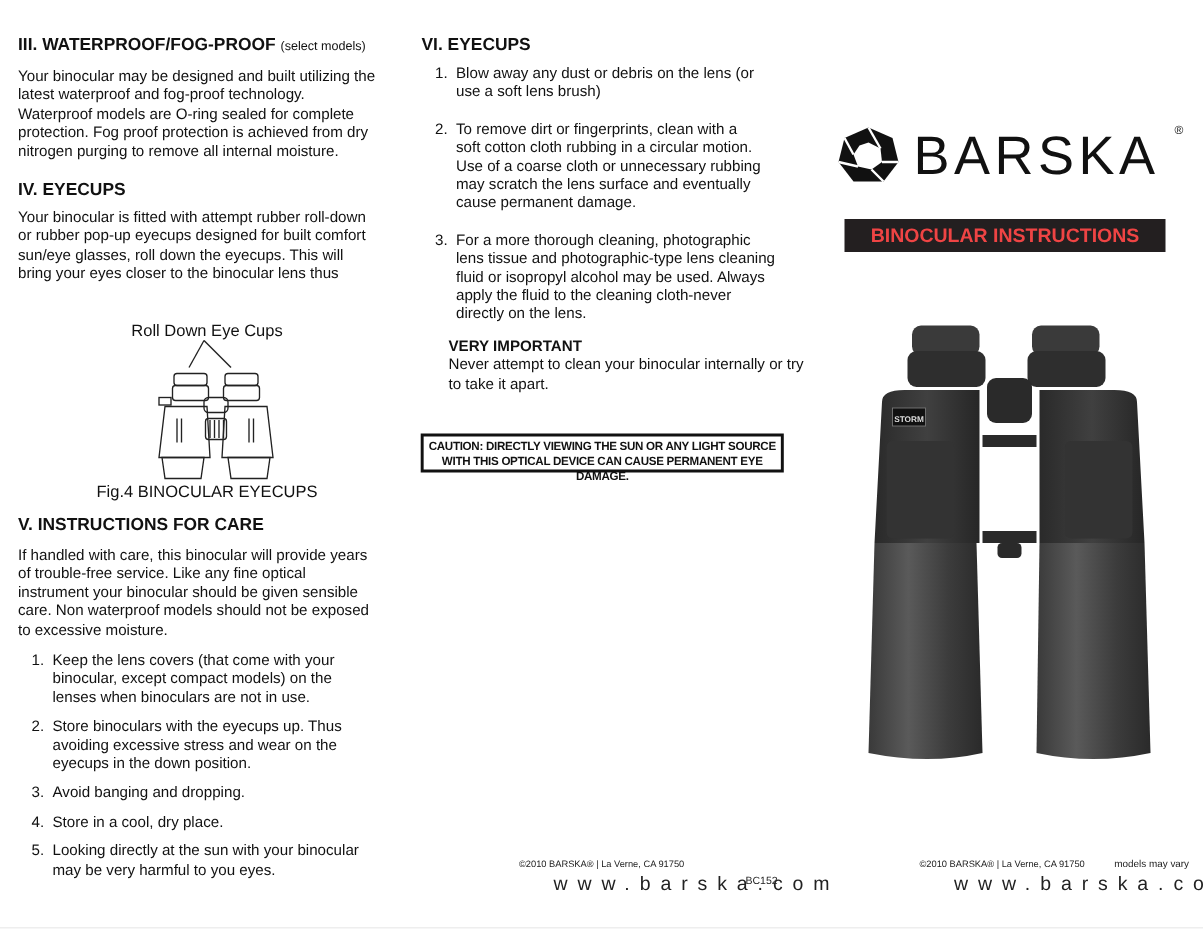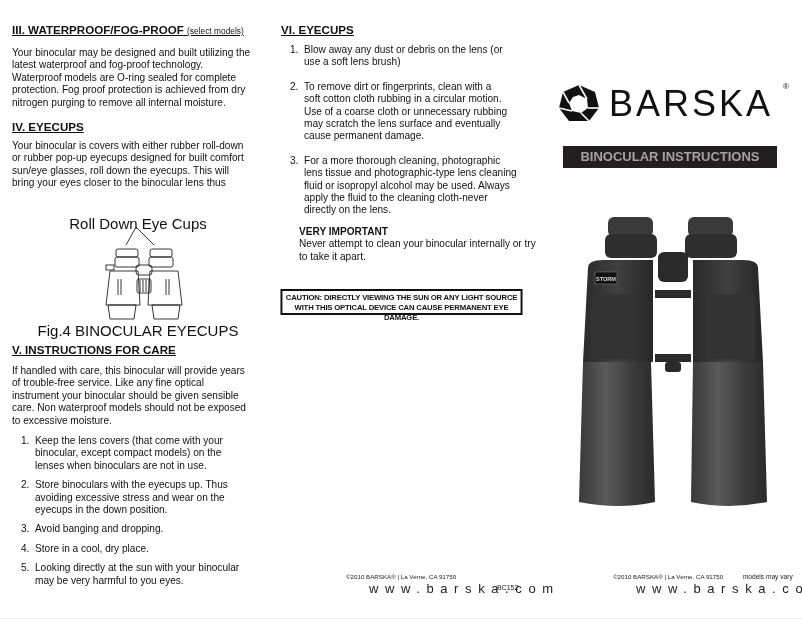--- a/index.html
+++ b/index.html
@@ -4,45 +4,45 @@
   <style>
     html, body { margin: 0; padding: 0; }
     body {
       width: 802px; height: 620px; background: #ffffff; position: relative; overflow: hidden;
       font-family: "Liberation Sans", sans-serif; color: #111;
     }
     .col { position: absolute; top: 0; }
     .col-left { left: 12px; width: 255px; }
     .col-mid { left: 281px; width: 255px; }
 
-    .h-section { font-weight: bold; font-size: 11.6px; margin: 0; line-height: 14px; text-decoration: underline; }
+    .h-section { font-weight: bold; font-size: 11.6px; margin: 0; line-height: 14px; }
     .h-note { font-weight: normal; font-size: 8.4px; }
     .para { font-size: 10.1px; line-height: 12.4px; margin: 0; }
     ol.steps { margin: 0; padding: 0; list-style: none; }
     ol.steps li { font-size: 10.1px; line-height: 12.4px; position: relative; padding-left: 23px; }
     ol.steps li .num { position: absolute; left: 9px; top: 0; }
 
     .abs { position: absolute; }
-    .fig-label { font-size: 15px; text-align: center; width: 100%; }
+    .fig-label { font-size: 11px; text-align: center; width: 100%; }
 
     .caution {
       position: absolute; left: 278px; top: 289px; width: 247px; height: 26px;
       border: 2px solid #111; box-sizing: border-box;
       font-family: "Liberation Sans", sans-serif; font-weight: bold; font-size: 7.9px;
       line-height: 10px; text-align: center; padding-top: 2px; letter-spacing: -0.2px;
       transform: scaleX(0.98);
     }
 
     .logo { position: absolute; left: 557px; top: 84px; display: flex; align-items: center; }
     .logo-word { font-size: 36px; letter-spacing: 3px; font-weight: normal; line-height: 40px; margin-left: 8px; }
     .logo-reg { position: absolute; left: 226px; top: -2px; font-size: 8px; }
 
     .banner {
       position: absolute; left: 563px; top: 146px; width: 214px; height: 22px;
-      background: #231f20; color: #a3a3a3; font-weight: bold; font-size: 13px;
+      background: #231f20; color: #ef4444; font-weight: bold; font-size: 13px;
       text-align: center; line-height: 22px;
     }
 
     .footer-copy { font-size: 6.2px; color: #222; }
     .footer-web { font-size: 13px; font-weight: normal; letter-spacing: 6.6px; color: #222; text-align: center; }
     .code { font-size: 7px; color: #222; }
     .bottom-line { position: absolute; left: 0; top: 618px; width: 802px; height: 1px; background: #eeeeee; }
   </style>
 </head>
 <body>
@@ -58,21 +58,21 @@
       <p class="para">latest waterproof and fog-proof technology.</p>
       <p class="para">Waterproof models are O-ring sealed for complete</p>
       <p class="para">protection. Fog proof protection is achieved from dry</p>
       <p class="para">nitrogen purging to remove all internal moisture.</p>
     </div>
   </div>
 
   <div class="abs" style="top:120px; left:0; width:260px;">
     <h3 class="h-section">IV. EYECUPS</h3>
     <div style="margin-top:6px;">
-      <p class="para">Your binocular is covers with either rubber roll-down</p>
+      <p class="para">Your binocular is fitted with attempt rubber roll-down</p>
       <p class="para">or rubber pop-up eyecups designed for built comfort</p>
       <p class="para">sun/eye glasses, roll down the eyecups. This will</p>
       <p class="para">bring your eyes closer to the binocular lens thus</p>
     </div>
   </div>
 
   <div class="abs" style="top:215px; left:0; width:252px;">
     <div class="fig-label">Roll Down Eye Cups</div>
     <svg width="110" height="100" viewBox="0 0 110 100" style="position:absolute; left:84px; top:10px;">
       <g fill="none" stroke="#222" stroke-width="0.9">

